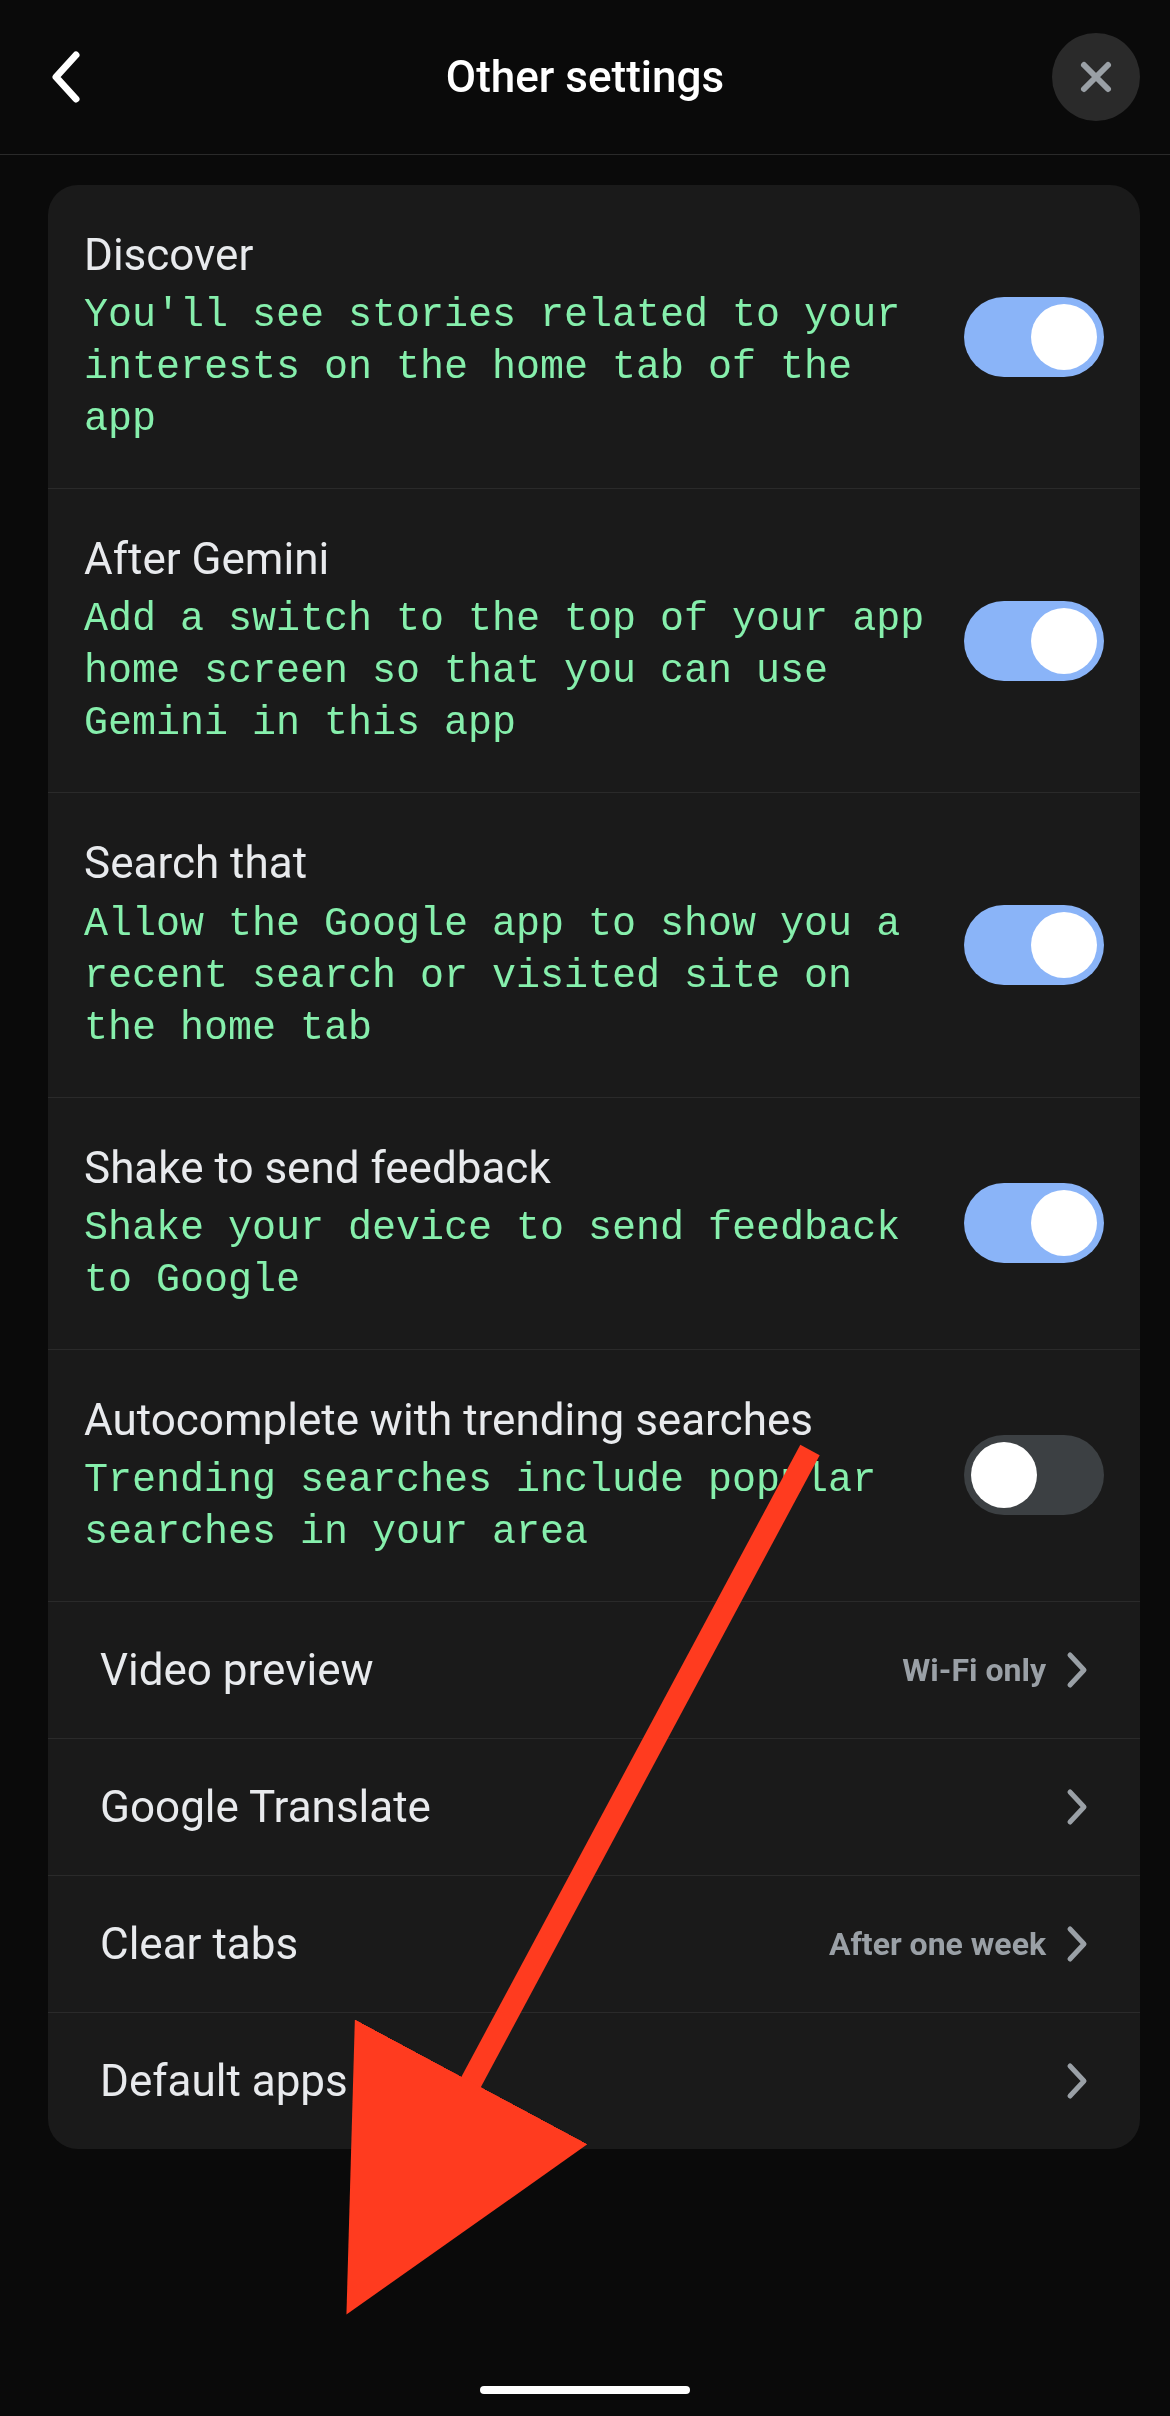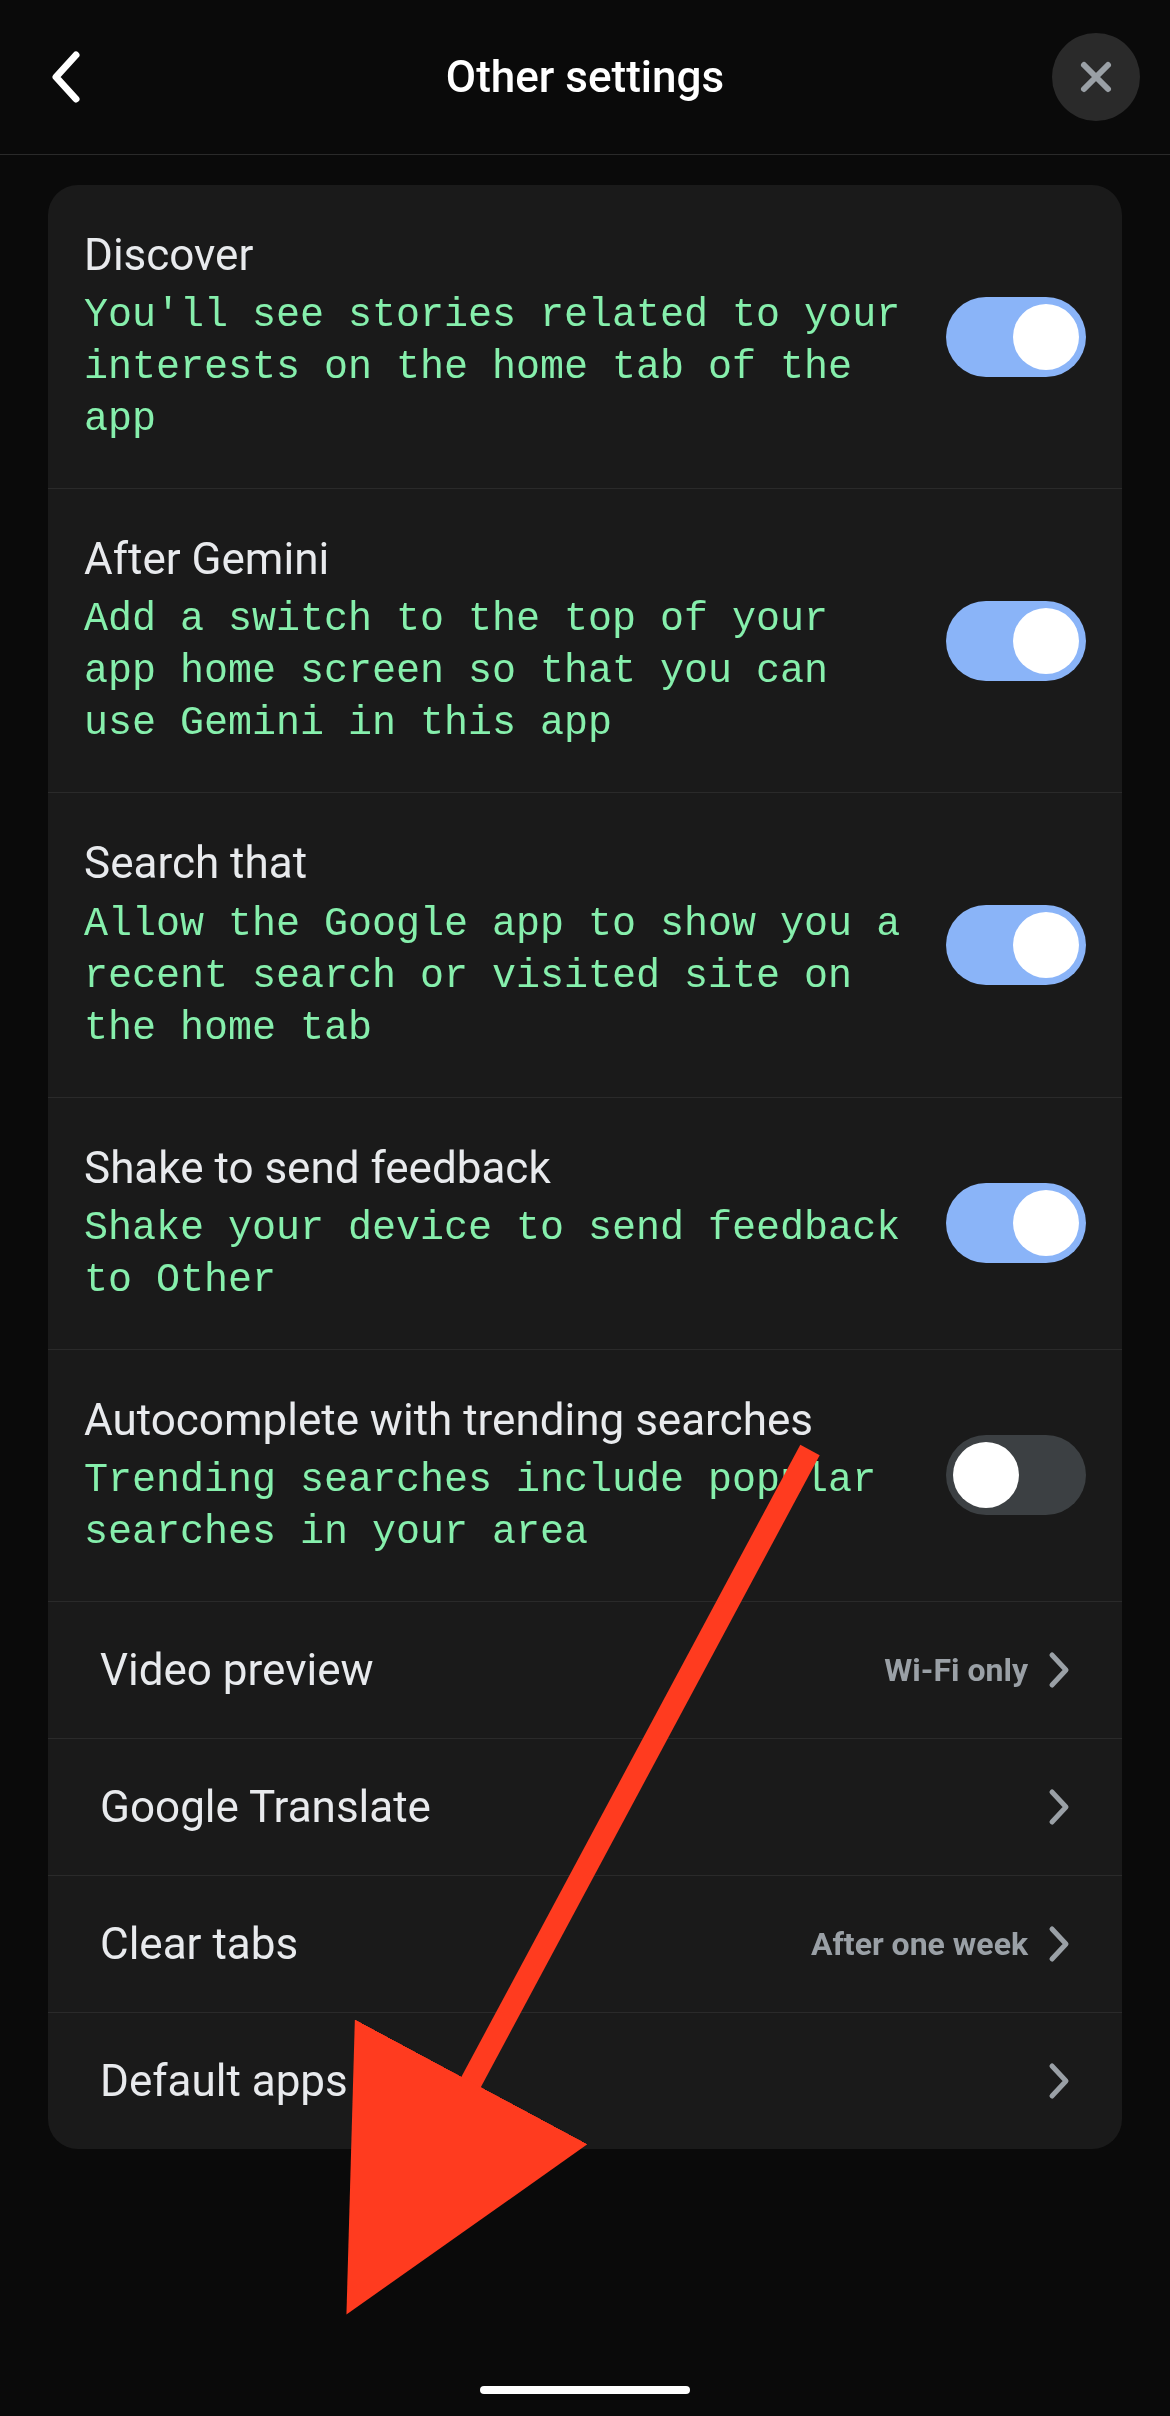--- a/index.html
+++ b/index.html
@@ -45,21 +45,21 @@
       width: 88px;
       height: 88px;
       border-radius: 50%;
       background: #2a2a2a;
       display: flex;
       align-items: center;
       justify-content: center;
       cursor: pointer;
     }
     .card {
-      margin: 30px 48px 0 48px;
+      margin: 30px 30px 0 48px;
       background: #1a1a1a;
       border-radius: 30px;
       overflow: hidden;
     }
     .row {
       padding: 42px 36px 42px 36px;
       display: flex;
       align-items: center;
       justify-content: space-between;
       border-bottom: 1px solid #2a2a2a;
@@ -198,21 +198,21 @@
       <div class="row-desc">Allow the Google app to show you a recent search or visited site on the home tab</div>
     </div>
     <div class="toggle on">
       <div class="toggle-knob"></div>
     </div>
   </div>
 
   <div class="row">
     <div class="row-text">
       <div class="row-title">Shake to send feedback</div>
-      <div class="row-desc">Shake your device to send feedback to Other</div>
+      <div class="row-desc">Shake your device to send feedback to Google</div>
     </div>
     <div class="toggle on">
       <div class="toggle-knob"></div>
     </div>
   </div>
 
   <div class="row">
     <div class="row-text">
       <div class="row-title">Autocomplete with trending searches</div>
       <div class="row-desc">Trending searches include popular searches in your area</div>

